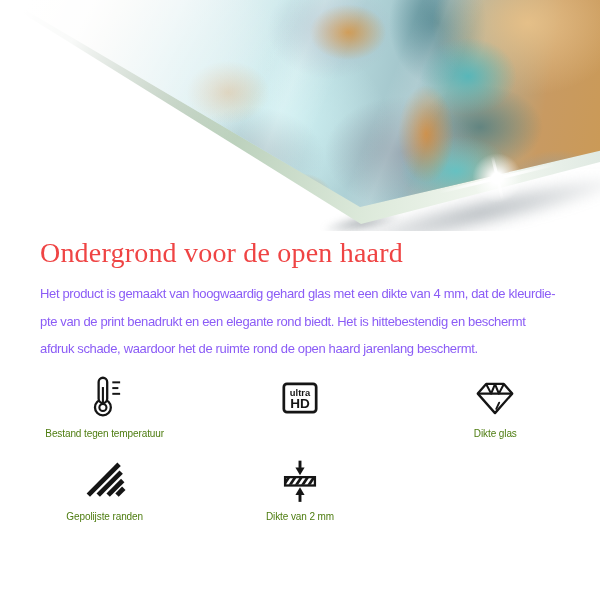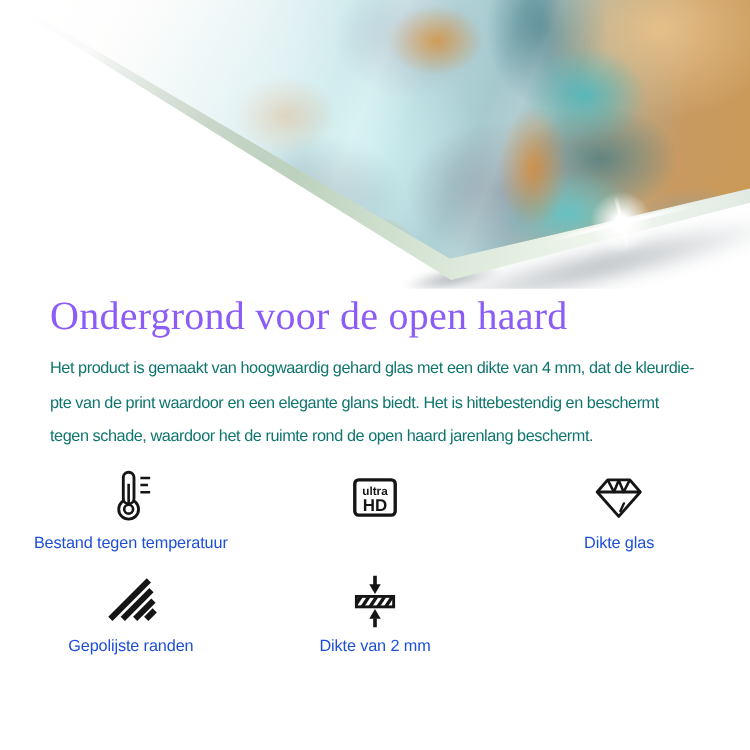--- a/index.html
+++ b/index.html
@@ -44,30 +44,30 @@
         background:linear-gradient(90deg,rgba(255,255,255,0),rgba(255,255,255,.95) 35%,#fff 50%,rgba(255,255,255,.95) 65%,rgba(255,255,255,0));
         transform:rotate(-13.5deg);}
   .sparkle .ray-v{position:absolute;left:58.5px;top:8px;width:3px;height:44px;border-radius:2px;
         background:linear-gradient(180deg,rgba(255,255,255,0),rgba(255,255,255,.95) 35%,#fff 50%,rgba(255,255,255,.95) 65%,rgba(255,255,255,0));
         transform:rotate(-13.5deg);}
   .sparkle .glow{position:absolute;left:35px;top:5px;width:50px;height:50px;
         background:radial-gradient(circle,#fff 15%,rgba(255,255,255,.55) 38%,rgba(255,255,255,0) 70%);}
 
   
   h1{margin:4px 40px 0;font-family:"Liberation Serif",serif;font-weight:400;
-     font-size:32px;line-height:35px;color:#8b5cf6;letter-spacing:.2px;}
+     font-size:28px;line-height:35px;color:#ef4444;letter-spacing:.2px;}
   h1 .hline{white-space:nowrap;}
-  .desc{margin:10px 38px 0 40px;font-size:13px;line-height:27.5px;letter-spacing:-.35px;color:#0f766e;}
+  .desc{margin:10px 38px 0 40px;font-size:13px;line-height:27.5px;letter-spacing:-.35px;color:#8b5cf6;}
   .desc .dline{white-space:nowrap;}
 
   
   .features{display:grid;grid-template-columns:repeat(3,1fr);margin:11px 7px 0;row-gap:16px;}
   .feature{display:flex;flex-direction:column;align-items:center;}
   .ficon{height:48px;width:48px;display:flex;align-items:center;justify-content:center;}
-  .flabel{margin-top:4px;font-size:13px;line-height:15px;letter-spacing:-.1px;color:#1d4ed8;text-align:center;}
+  .flabel{margin-top:4px;font-size:10px;line-height:15px;letter-spacing:-.1px;color:#4d7c0f;text-align:center;}
   svg.ic{stroke:#151515;fill:none;}
   svg.ic text{stroke:none;fill:#151515;}
 </style>
 </head>
 <body>
 
 <div class="page">
 
   <div class="hero">
     <div class="panel-shadow"></div>
@@ -81,22 +81,22 @@
       <div class="ray-v"></div>
     </div>
   </div>
 
   <h1>
     <span class="hline">Ondergrond voor de open haard</span><br>
   </h1>
 
   <div class="desc">
     <div class="dline">Het product is gemaakt van hoogwaardig gehard glas met een dikte van 4 mm, dat de kleurdie-</div>
-    <div class="dline">pte van de print waardoor en een elegante glans biedt. Het is hittebestendig en beschermt</div>
-    <div class="dline">tegen schade, waardoor het de ruimte rond de open haard jarenlang beschermt.</div>
+    <div class="dline">pte van de print benadrukt en een elegante rond biedt. Het is hittebestendig en beschermt</div>
+    <div class="dline">afdruk schade, waardoor het de ruimte rond de open haard jarenlang beschermt.</div>
   </div>
 
   <div class="features">
 
     <div class="feature">
       <div class="ficon">
         <svg class="ic" width="48" height="48" viewBox="0 0 46 46">
           <circle cx="21" cy="32" r="7.6" stroke-width="2.2"></circle>
           <rect x="16.9" y="3.6" width="8.2" height="24.2" rx="4.1" fill="#fff" stroke-width="2.2"></rect>
           <circle cx="21" cy="32" r="3.4" stroke-width="2"></circle>

